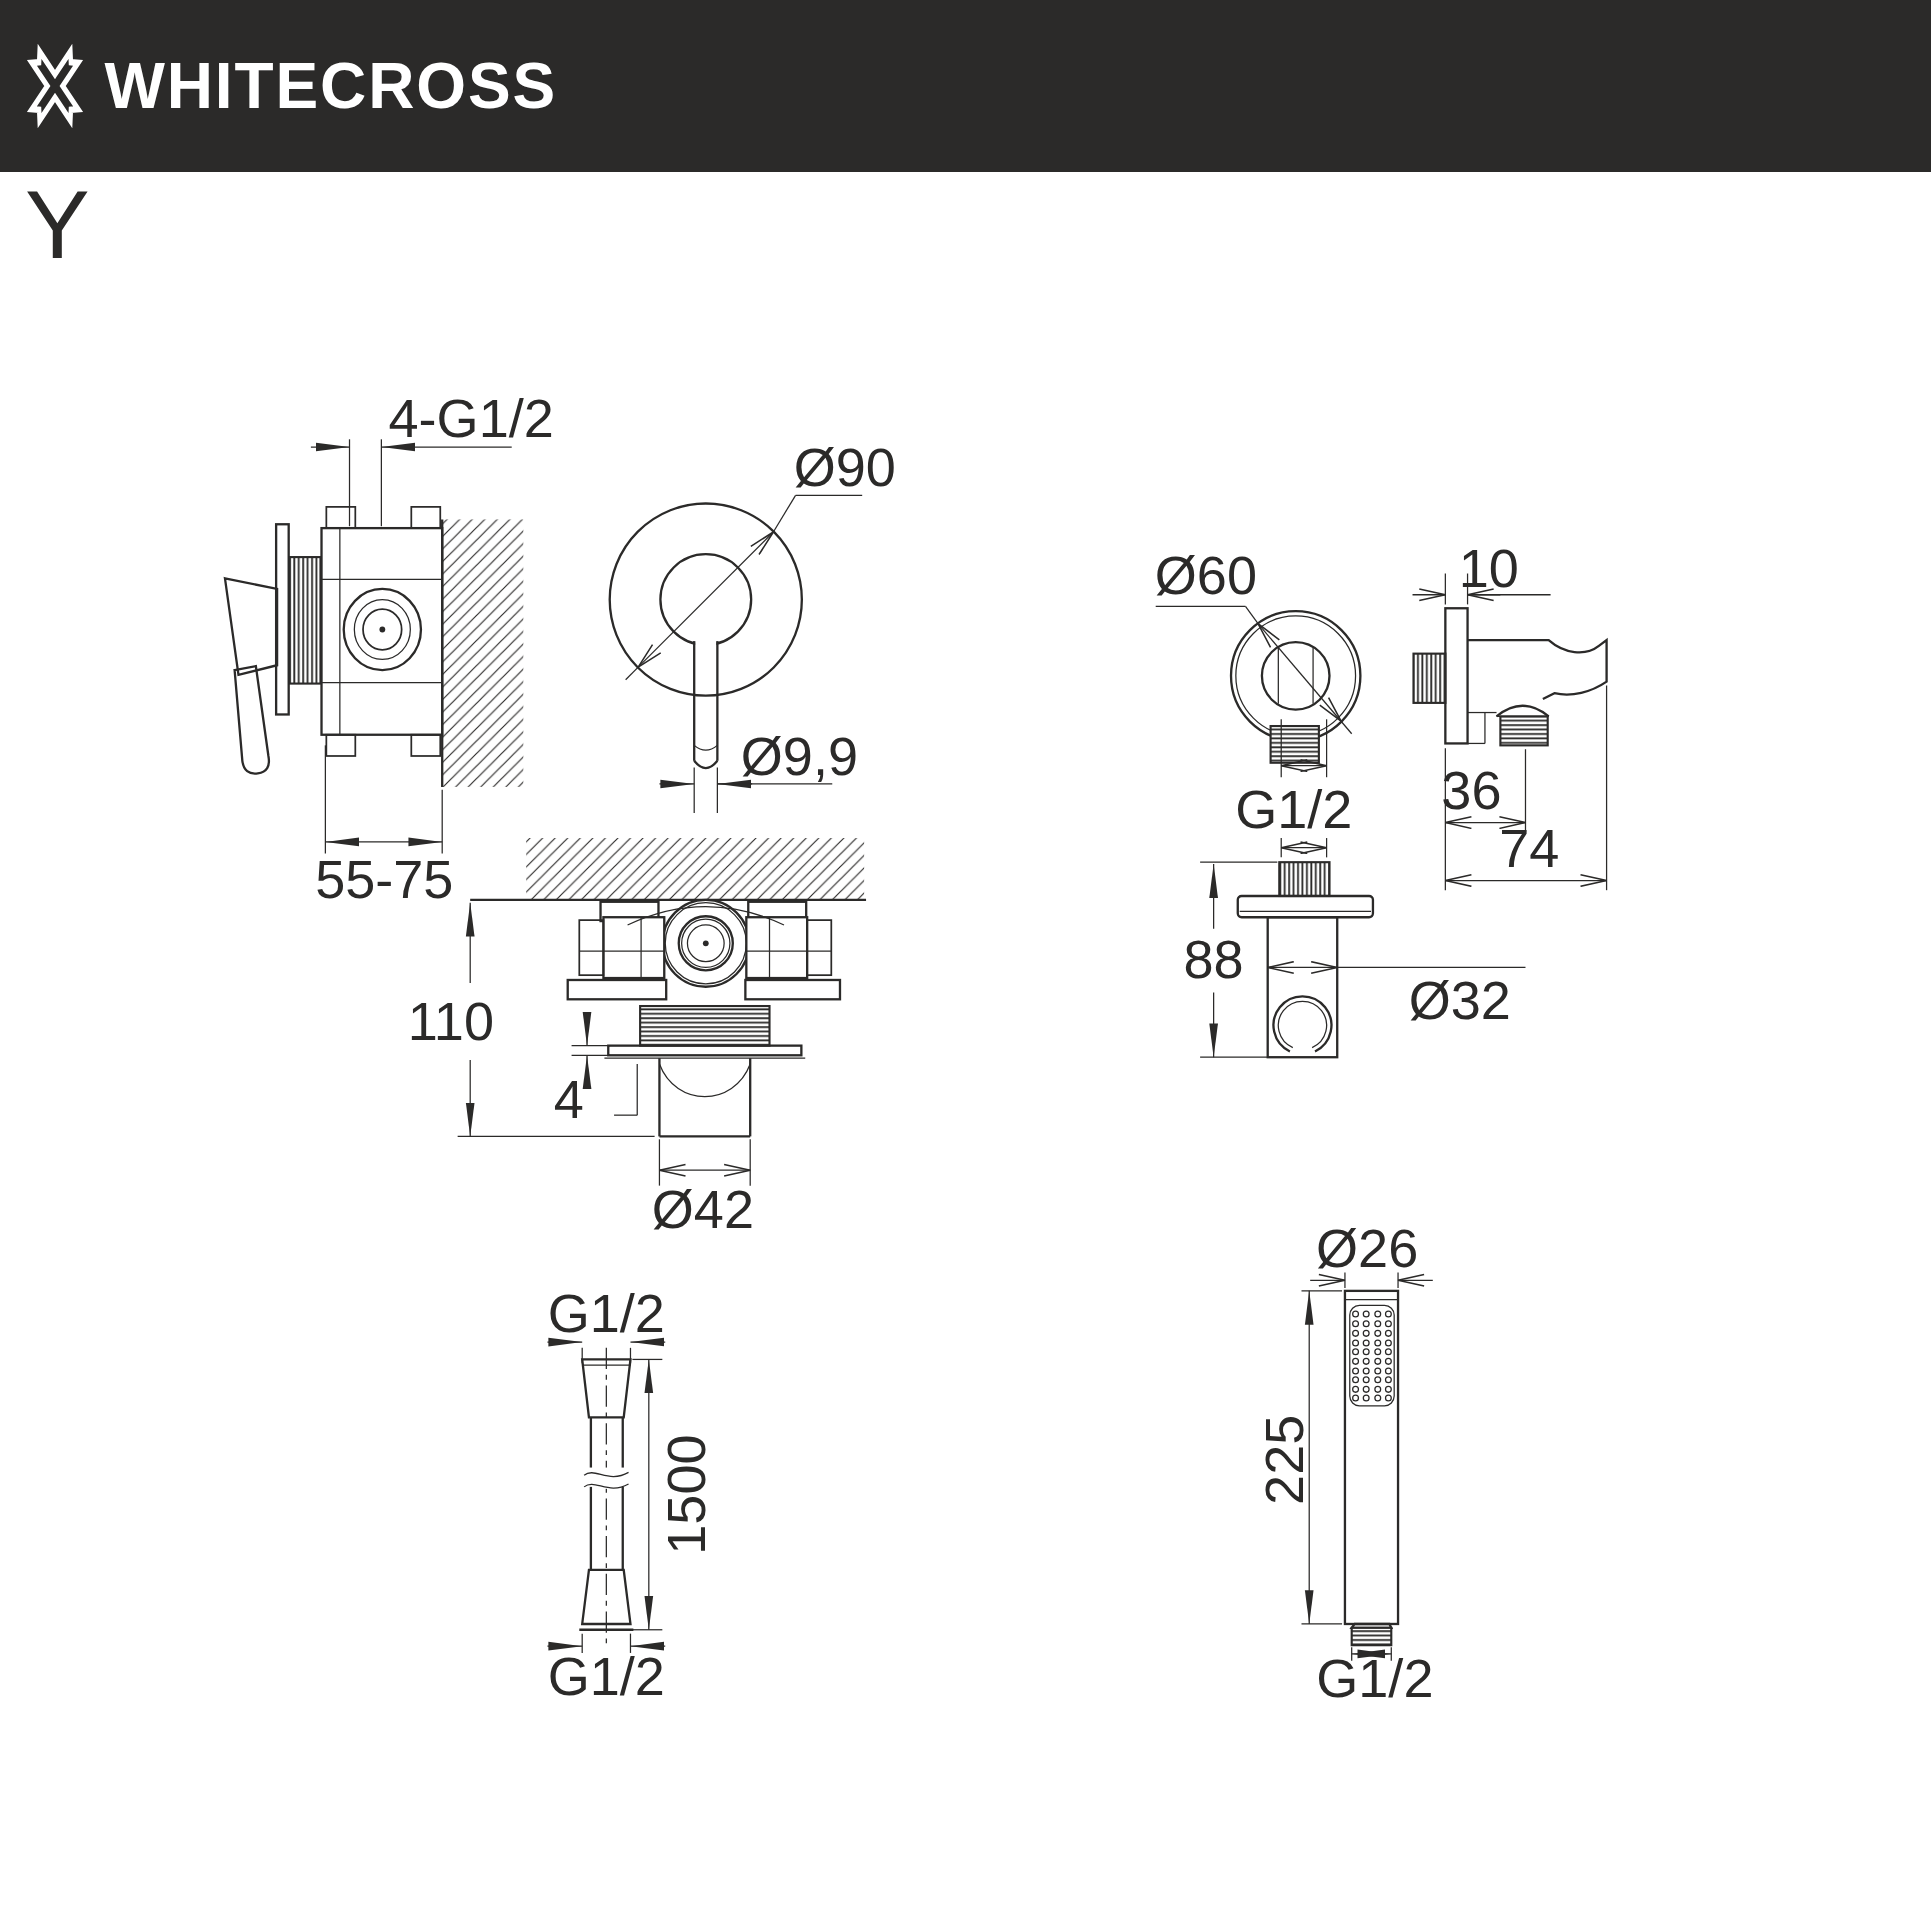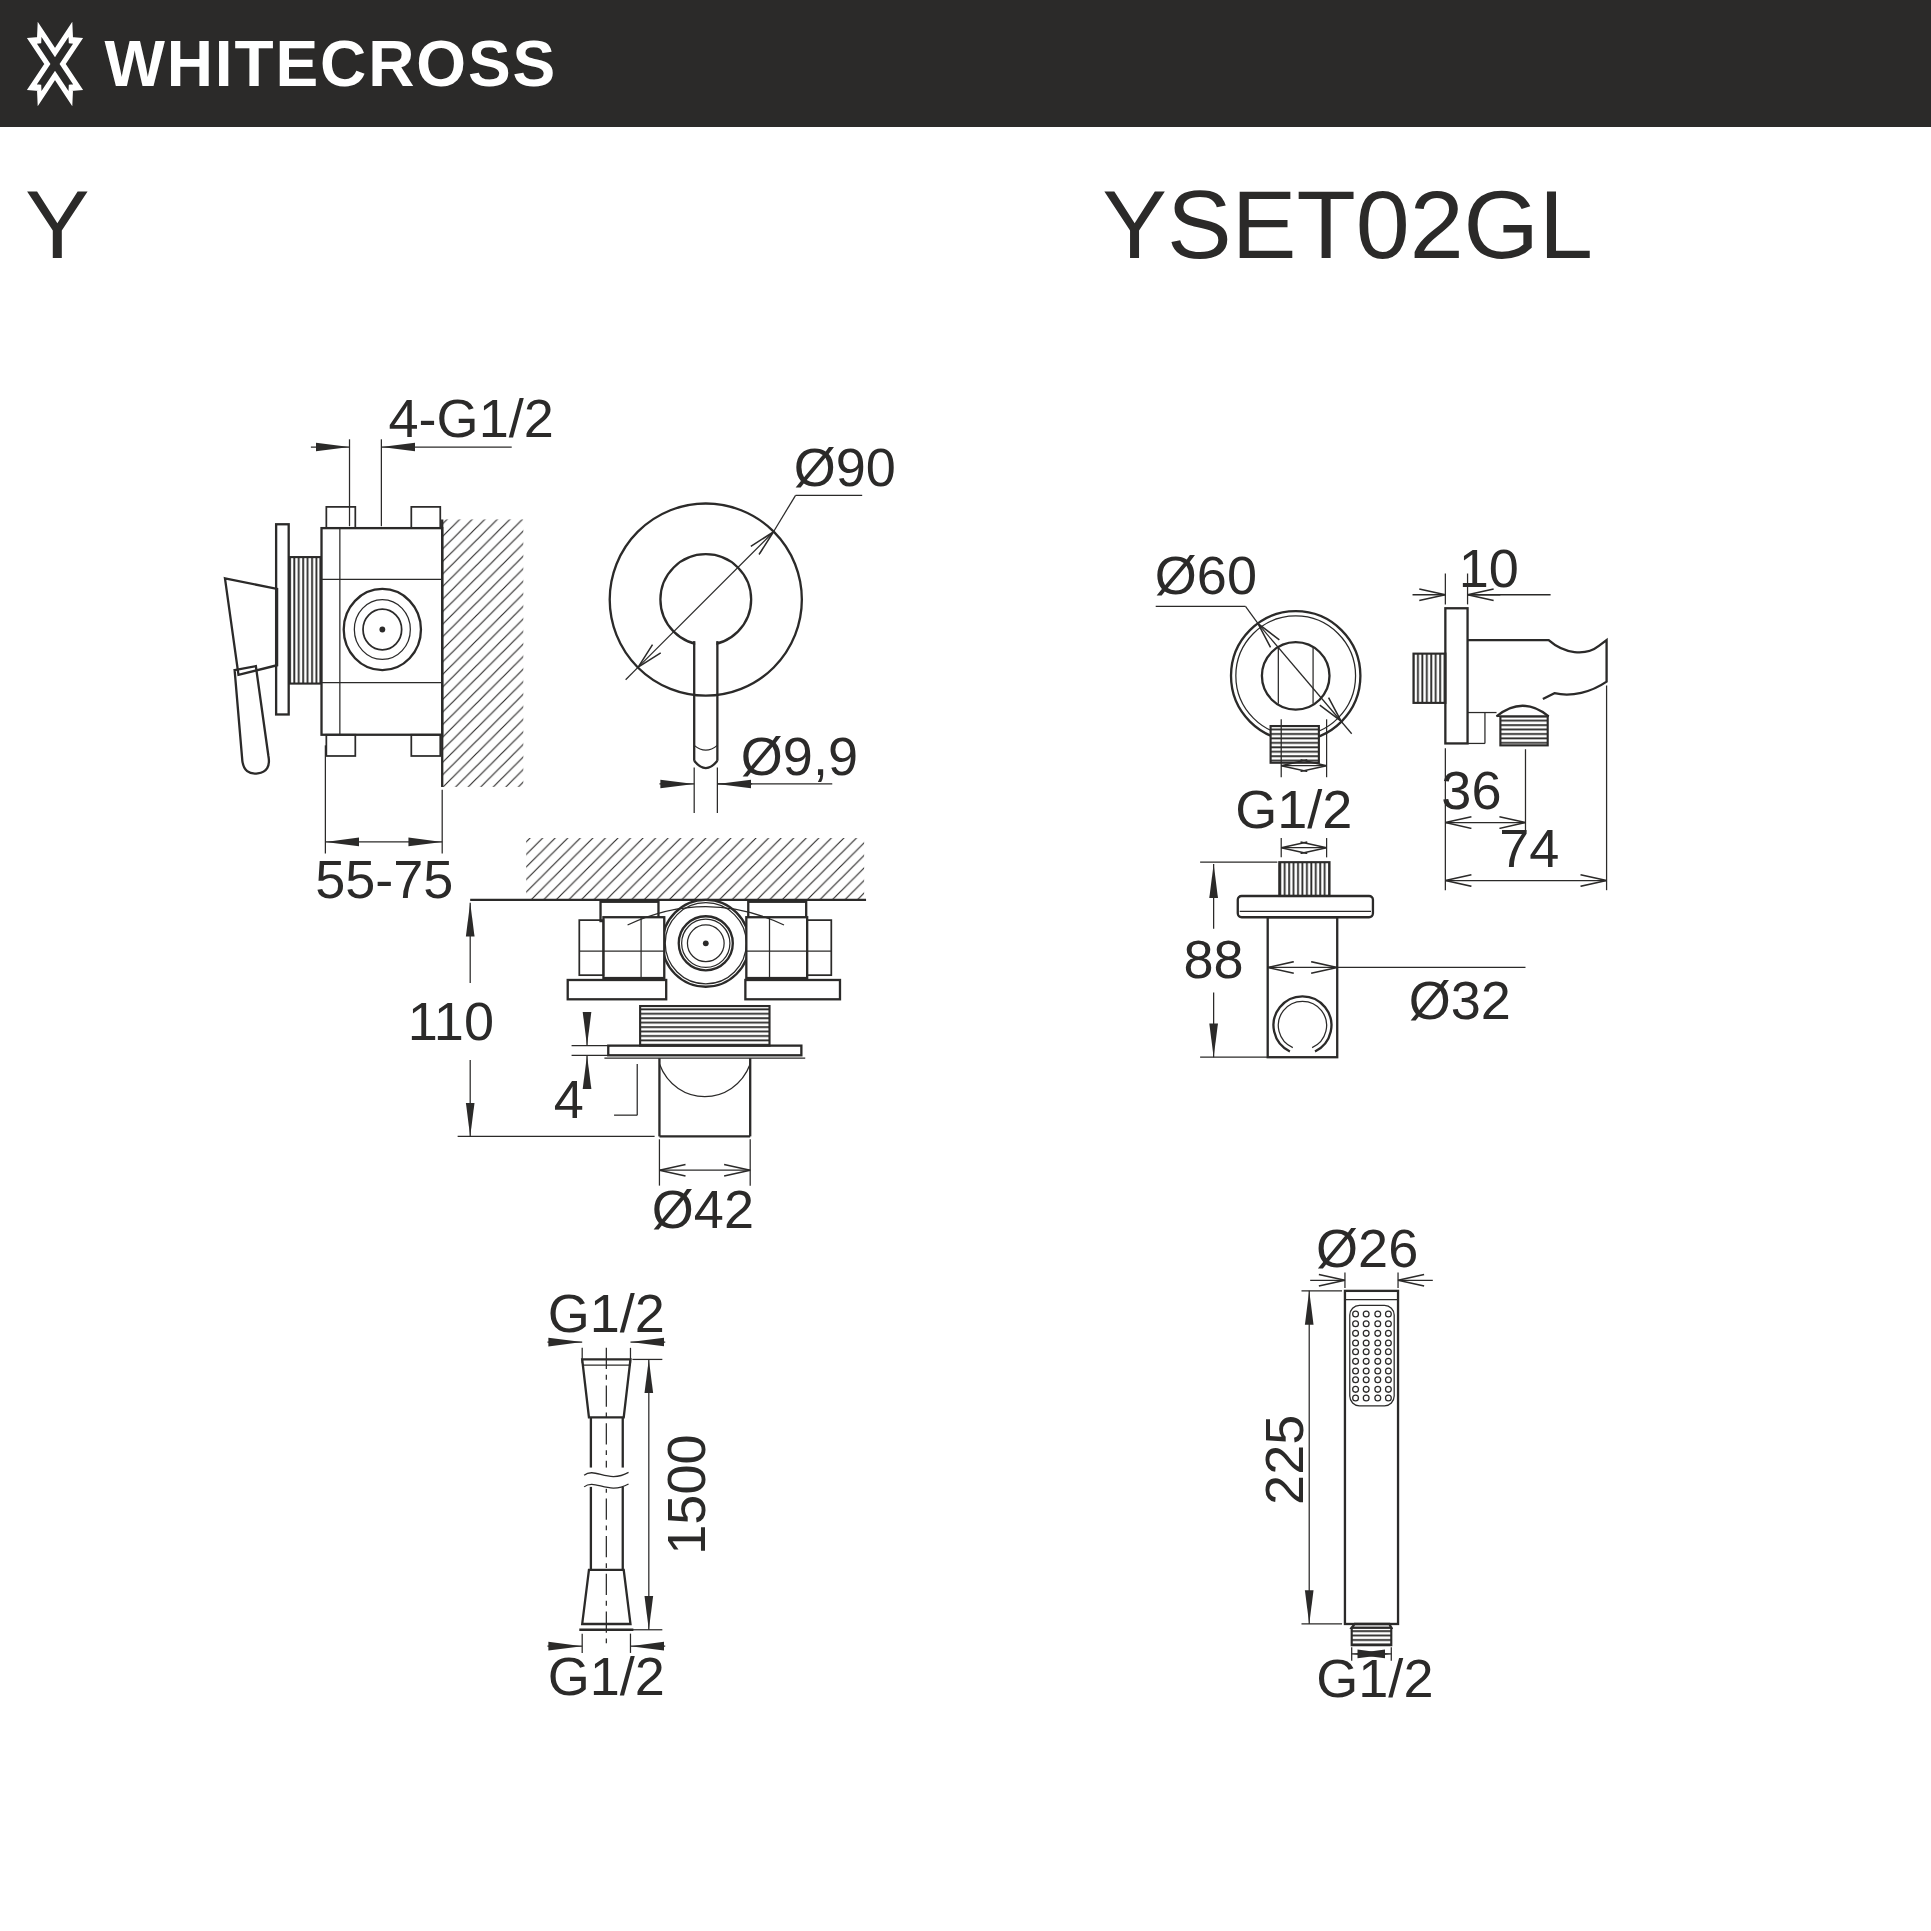--- a/index.html
+++ b/index.html
@@ -1,21 +1,21 @@
 <!DOCTYPE html>
 <html><head>
 <meta charset="utf-8">
 <style>
   html,body{margin:0;padding:0;background:#e8e8e8;}
   .page{
     position:relative;width:1931px;height:1931px;background:#FFFFFF;
     font-family:"Liberation Sans",sans-serif;overflow:hidden;
   }
   .topbar{
-    position:absolute;left:0;top:0;width:1931px;height:127px;background:#2B2A29;
+    position:absolute;left:0;top:0;width:1931px;height:172px;background:#2B2A29;
     display:flex;align-items:center;
   }
   .logo{margin-left:21px;flex:0 0 auto;}
   .brand{
     color:#FFFFFF;font-size:64px;font-weight:bold;letter-spacing:1.9px;
     margin-left:15.4px;white-space:nowrap;
   }
   .series{
     position:absolute;left:25px;top:176px;font-size:97px;color:#2B2A29;line-height:1;
   }
@@ -38,21 +38,20 @@
 <div class="page">
 
   <div class="topbar">
     <svg class="logo" width="68" height="102" viewBox="0 0 200 200" preserveAspectRatio="none">
       <polygon fill="none" stroke="#FFFFFF" stroke-width="13" stroke-linejoin="miter" points="100,77.4 145.3,32.1 146.7,53.3 167.9,54.7 122.6,100 167.9,145.3 146.7,146.7 145.3,167.9 100,122.6 54.7,167.9 53.3,146.7 32.1,145.3 77.4,100 32.1,54.7 53.3,53.3 54.7,32.1"></polygon>
     </svg>
     <div class="brand">WHITECROSS</div>
   </div>
 
   <div class="series">Y</div>
-  <div class="model">YSET02GL</div>
 
   <svg class="sheet" width="1931" height="1931" viewBox="0 0 2000 2000">
     <defs>
       <marker id="aE" markerUnits="userSpaceOnUse" markerWidth="36" markerHeight="12" refX="35" refY="6" orient="auto">
         <path d="M0,1.5 L35,6 L0,10.5 Z" fill="#2B2A29"></path>
       </marker>
       <marker id="aS" markerUnits="userSpaceOnUse" markerWidth="36" markerHeight="12" refX="1" refY="6" orient="auto">
         <path d="M36,1.5 L1,6 L36,10.5 Z" fill="#2B2A29"></path>
       </marker>
       <marker id="cE" markerUnits="userSpaceOnUse" markerWidth="34" markerHeight="14" refX="33" refY="7" orient="auto">

